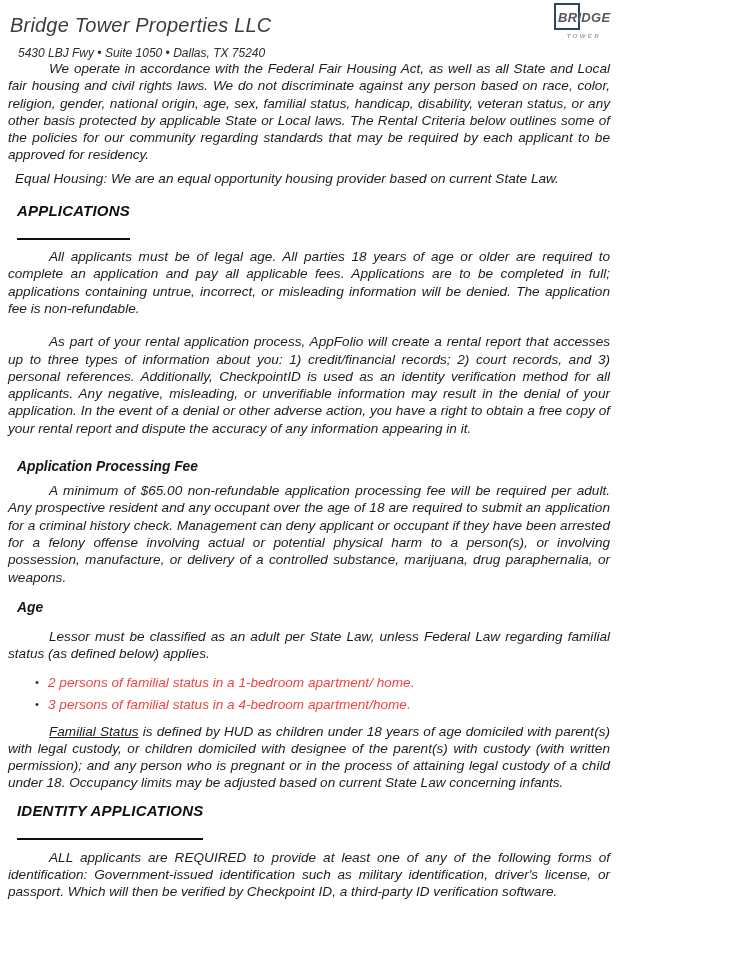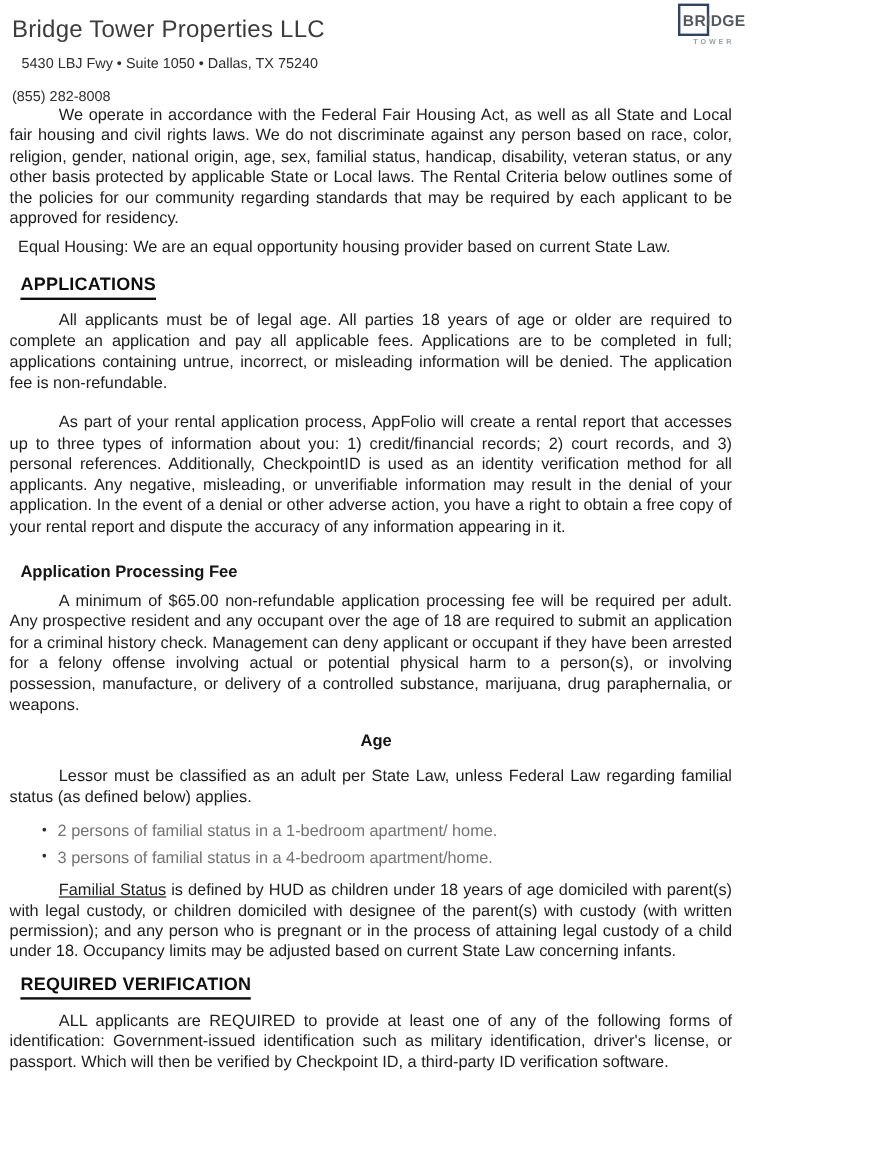--- a/index.html
+++ b/index.html
@@ -6,79 +6,78 @@
   html, body { margin: 0; padding: 0; }
   body {
     width: 734px;
     height: 960px;
     background: #ffffff;
     font-family: "Liberation Sans", sans-serif;
     color: #1e1e1e;
     overflow: hidden;
     position: relative;
   }
-  .page { padding: 6px 8px 0 8px; position: relative; width: 618px; height: 960px; }
+  .page { padding: 6px 8px 0 8px; position: relative; width: 618px; height: 960px; font-style: italic; }
 
   
   .company-name { font-size: 20px; color: #3c3c3c; margin: 8px 0 0 2px; letter-spacing: 0.2px; }
   .company-address { font-size: 12px; color: #2e2e2e; margin: 9px 0 0 10px; }
   .company-phone { font-size: 12px; color: #2e2e2e; margin: 13px 0 0 2px; }
 
   
-  .logo { position: absolute; top: 3px; right: 5px; width: 48px; height: 40px; }
+  .logo { position: absolute; top: 3px; right: 16px; width: 48px; height: 40px; }
   .logo-box { position: absolute; left: 0; top: 0; width: 26px; height: 27px; border: 2px solid #2f4364; background: transparent; }
   .logo-bridge { position: absolute; left: 4px; top: 7px; font-size: 13px; font-weight: bold; color: #54585f; letter-spacing: 0.3px; white-space: nowrap; }
   .logo-tower { position: absolute; right: 1px; top: 30px; font-size: 6px; letter-spacing: 2.4px; color: #9aa1a9; font-weight: bold; white-space: nowrap; }
 
   
   .doc-title { font-size: 18px; font-weight: bold; color: #101010; margin: 27px 0 0 0; letter-spacing: 0.2px; }
 
   
   .body { font-size: 13.6px; line-height: 17.3px; text-align: justify; margin: 0; color: #1d1d1d; }
   .indent { text-indent: 41px; }
   .mt-intro { }
   .equal-line { margin: 6px 0 0 7px; font-size: 13.6px; line-height: 17.3px; color: #1d1d1d; }
 
   
   .sec-heading { font-size: 15px; font-weight: bold; color: #0f0f0f; margin: 15px 0 0 9px; letter-spacing: 0.2px; }
-  .sec-heading .ul-span { border-bottom: 2px solid #0f0f0f; padding-bottom: 2px; display: inline-block; }
+  .sec-heading .ul-span { border-bottom: 2px solid #0f0f0f; padding-bottom: 19px; display: inline-block; }
 
   
   .sub-heading { font-size: 13.8px; font-weight: bold; color: #151515; margin: 22px 0 0 9px; }
 
   .mt-p1 { margin-top: 8px; }
   .mt-p2 { margin-top: 16px; }
   .mt-fee { margin-top: 8px; }
-  .mt-age-h { margin-top: 14px; text-align: center; }
+  .mt-age-h { margin-top: 14px; }
   .mt-age-p { margin-top: 13px; }
   .mt-occ-h { margin-top: 11px; }
   .mt-fam { margin-top: 9px; }
   .mt-idv-h { margin-top: 10px; }
   .mt-idv-p { margin-top: 9px; }
 
   
   .occupancy-list { margin: 12px 0 0 0; padding: 0 0 0 40px; list-style: none; }
   .occupancy-list li {
-    font-size: 13.6px; line-height: 17.3px; margin-bottom: 4.5px; position: relative; color: #737373;
+    font-size: 13.6px; line-height: 17.3px; margin-bottom: 4.5px; position: relative; color: #ef4444;
   }
   .occupancy-list li::before {
     content: "\2022"; position: absolute; left: -13px; top: 0; font-size: 11px; color: #2a2a2a;
   }
 
   .underline-inline { text-decoration: underline; }
 </style>
 </head>
 <body>
 
 <div class="page">
 
   <div>
     <div class="company-name">Bridge Tower Properties LLC</div>
     <div class="company-address">5430 LBJ Fwy • Suite 1050 • Dallas, TX 75240</div>
-    <div class="company-phone">(855) 282-8008</div>
     <div class="logo">
       <div class="logo-box"></div>
       <div class="logo-bridge">BRIDGE</div>
       <div class="logo-tower">TOWER</div>
     </div>
   </div>
 
 
   <p class="body indent mt-intro">We operate in accordance with the Federal Fair Housing Act, as well as all State and Local fair housing and civil rights laws. We do not discriminate against any person based on race, color, religion, gender, national origin, age, sex, familial status, handicap, disability, veteran status, or any other basis protected by applicable State or Local laws. The Rental Criteria below outlines some of the policies for our community regarding standards that may be required by each applicant to be approved for residency.</p>
 
@@ -99,17 +98,17 @@
   <p class="body indent mt-age-p">Lessor must be classified as an adult per State Law, unless Federal Law regarding familial status (as defined below) applies.</p>
 
 
   <ul class="occupancy-list">
     <li>2 persons of familial status in a 1-bedroom apartment/ home.</li>
     <li>3 persons of familial status in a 4-bedroom apartment/home.</li>
   </ul>
 
   <p class="body indent mt-fam"><span class="underline-inline">Familial Status</span><span> is defined by HUD as children under 18 years of age domiciled with parent(s) with legal custody, or children domiciled with designee of the parent(s) with custody (with written permission); and any person who is pregnant or in the process of attaining legal custody of a child under 18. Occupancy limits may be adjusted based on current State Law concerning infants.</span></p>
 
-  <h2 class="sec-heading mt-idv-h"><span class="ul-span">REQUIRED VERIFICATION</span></h2>
+  <h2 class="sec-heading mt-idv-h"><span class="ul-span">IDENTITY APPLICATIONS</span></h2>
 
   <p class="body indent mt-idv-p">ALL applicants are REQUIRED to provide at least one of any of the following forms of identification: Government-issued identification such as military identification, driver's license, or passport. Which will then be verified by Checkpoint ID, a third-party ID verification software.</p>
 
 </div>
 
 </body></html>

